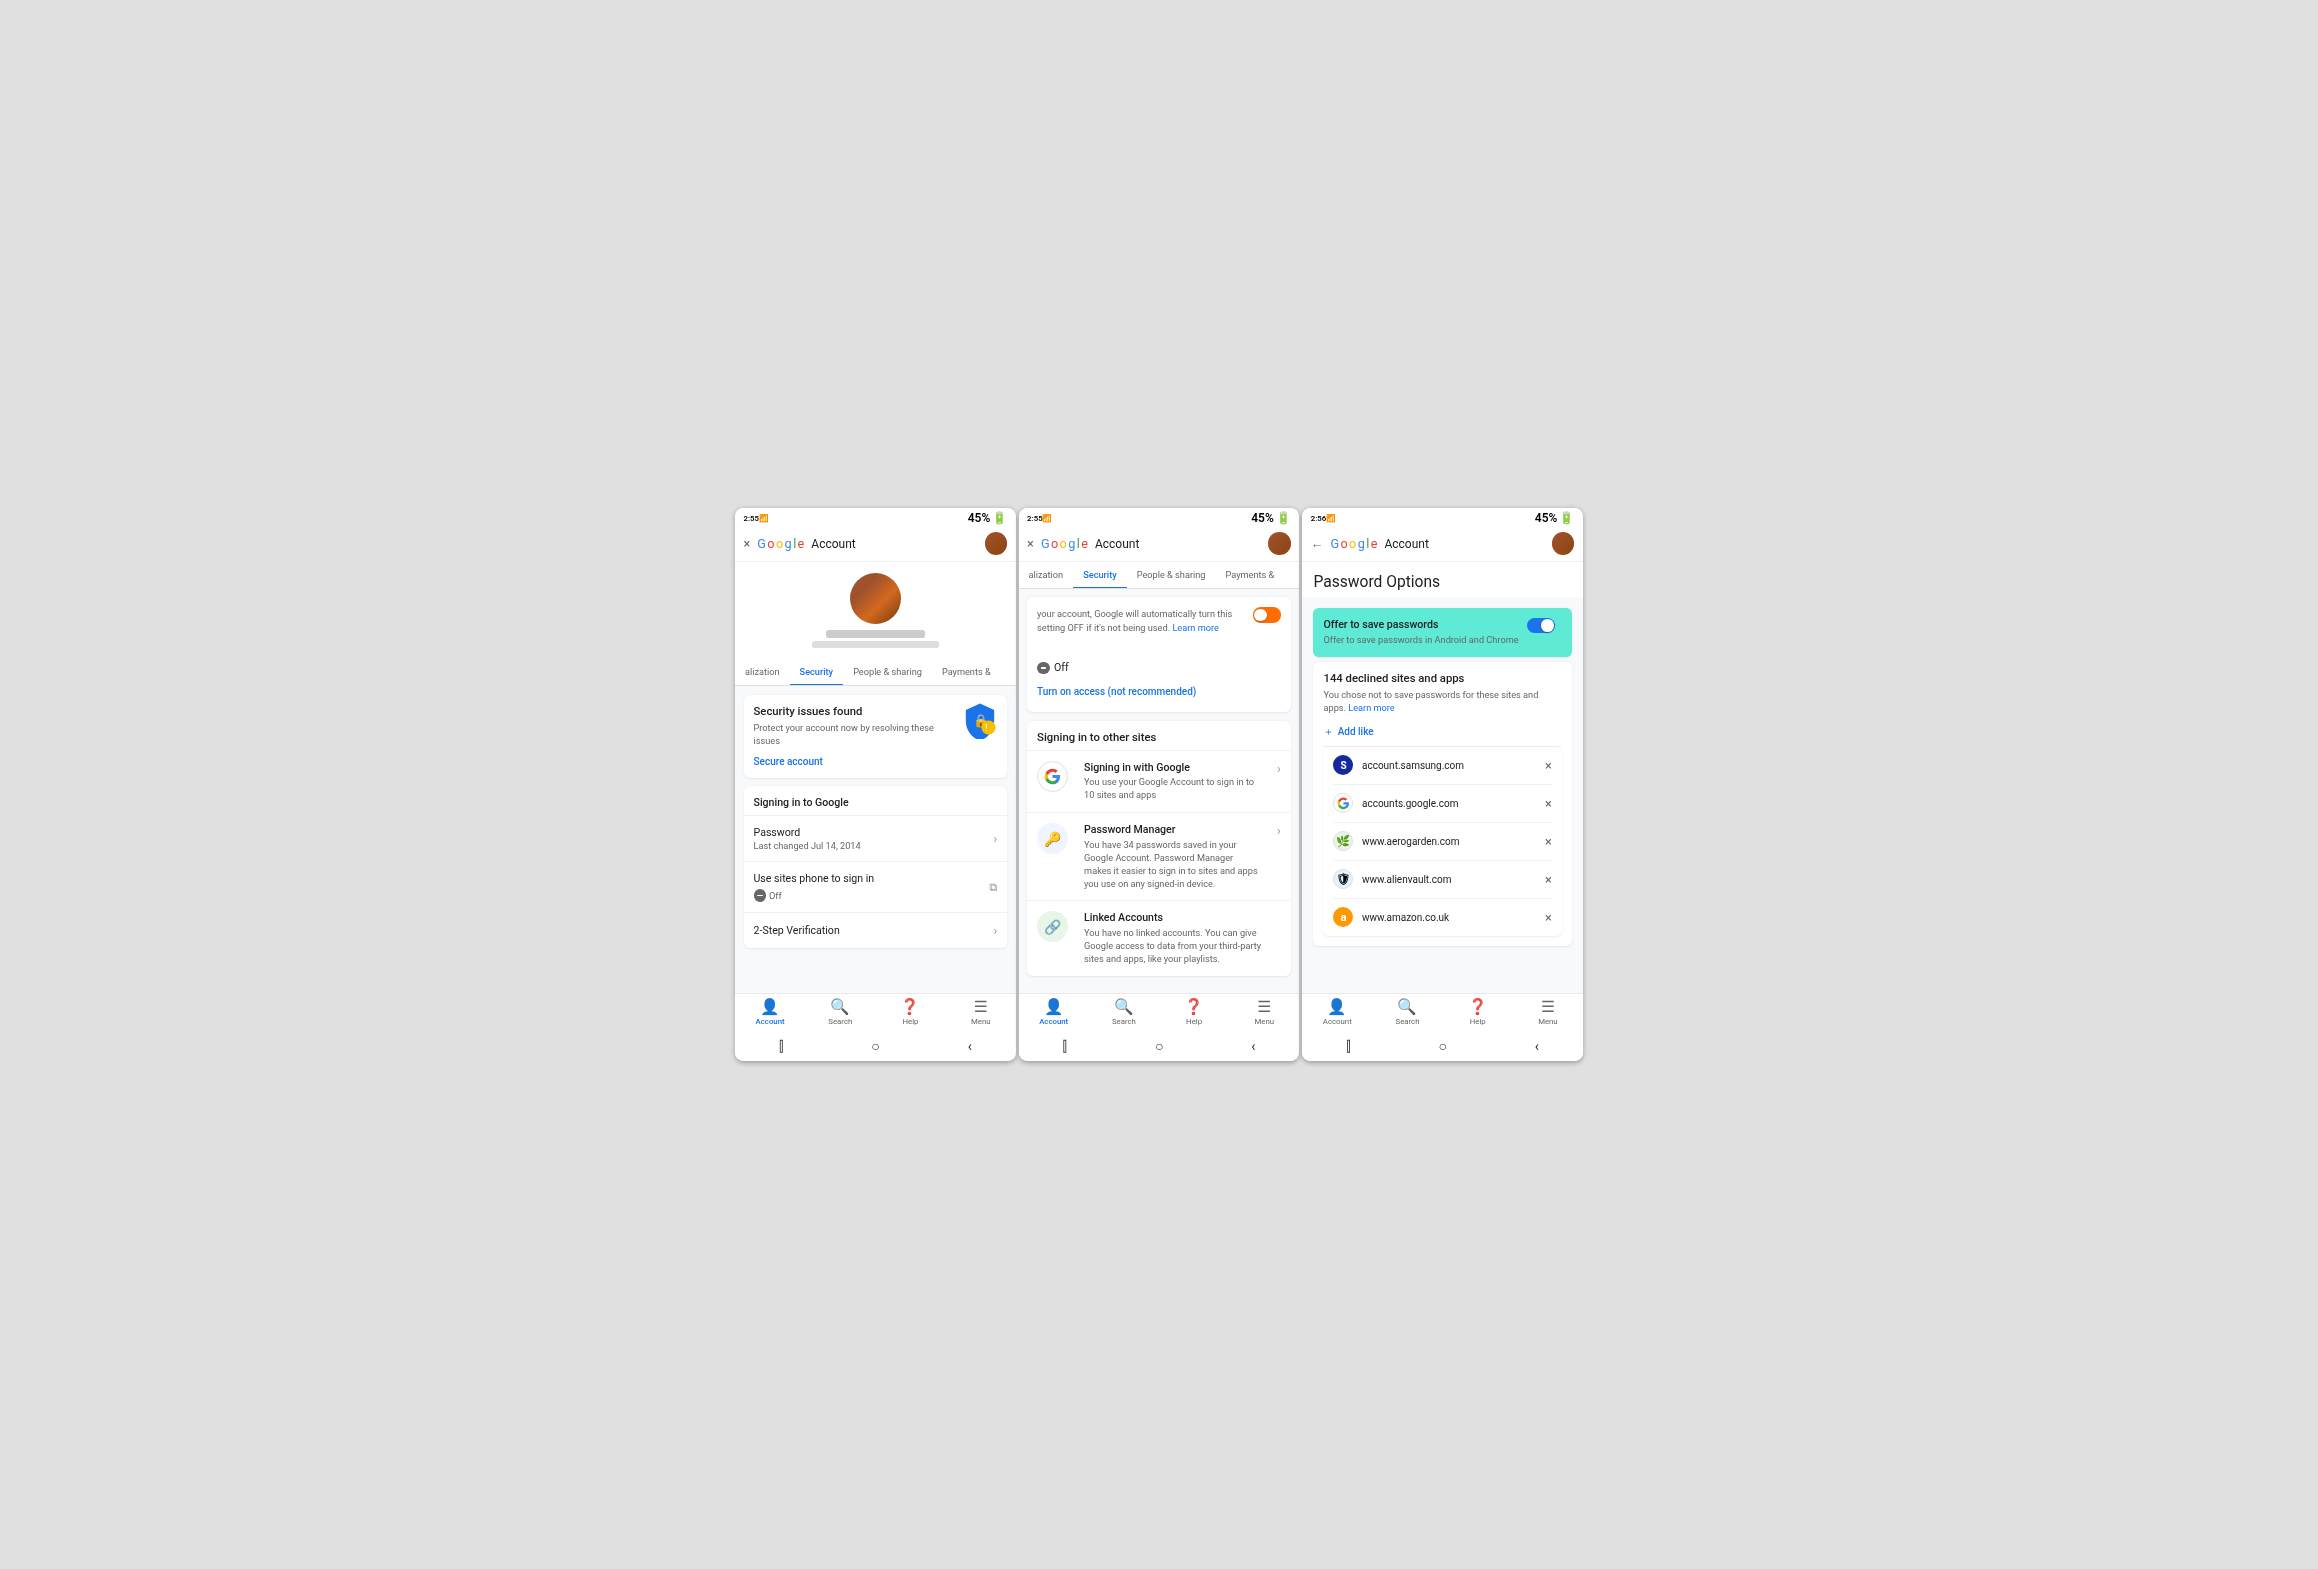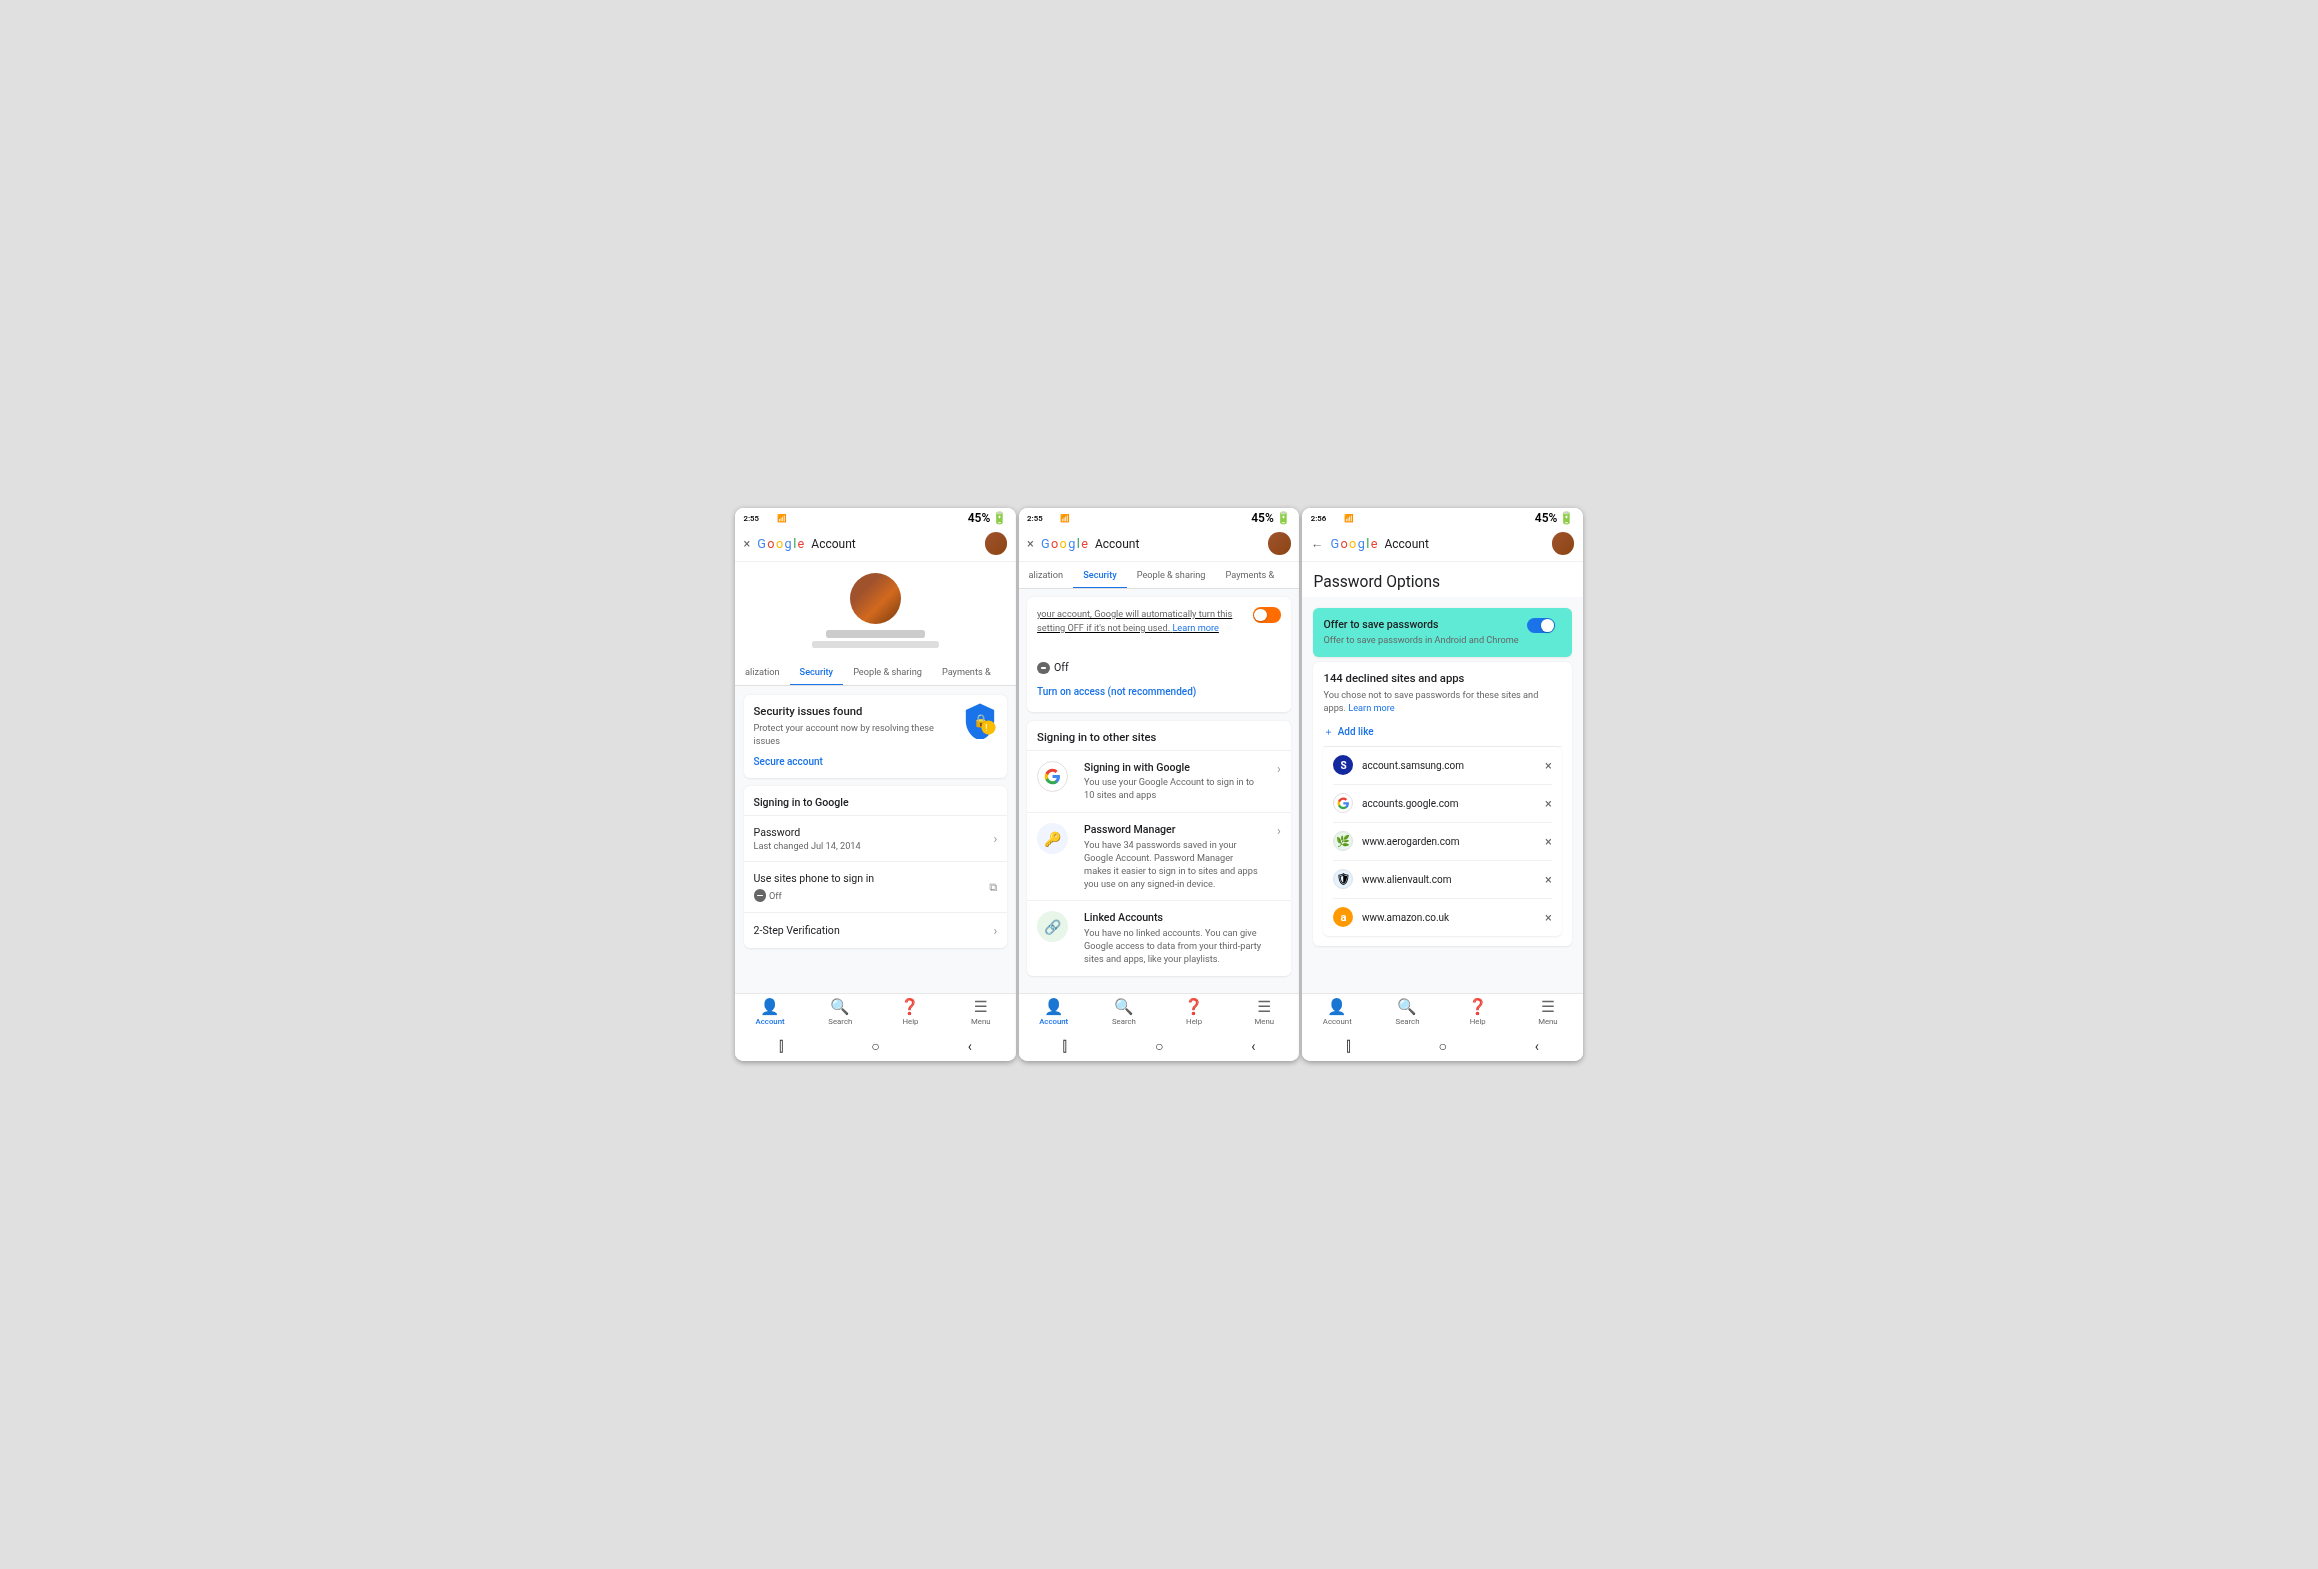--- a/index.html
+++ b/index.html
@@ -32,21 +32,21 @@
     
     .status-bar {
       background: #fff;
       padding: 2.8px 8.5px 1.4px;
       display: flex;
       justify-content: space-between;
       align-items: center;
       font-size: 7.8px;
       font-weight: 600;
     }
-    .status-left { display: flex; align-items: flex-start; gap: 18px; }
+    .status-left { display: flex; align-items: flex-start; gap: 0; }
     .status-right { display: flex; align-items: center; gap: 2.1px; font-size: 12px; }
     
     .header {
       background: #fff;
       padding: 5.7px 8.5px;
       display: flex;
       align-items: center;
       gap: 7px;
       border-bottom: 0.7px solid #f0f0f0;
     }
@@ -528,21 +528,21 @@
     <div class="tabs">
       <div class="tab">alization</div>
       <div class="tab active">Security</div>
       <div class="tab">People &amp; sharing</div>
       <div class="tab">Payments &amp;</div>
     </div>
 
     <div class="content">
       <div class="card">
 
-        <div style="display:flex; justify-content:space-between; align-items:flex-start; margin-bottom:21px;text-decoration:underline;">
+        <div style="display:flex; justify-content:space-between; align-items:flex-start; margin-bottom:21px;">
           <div style="flex:1; font-size:9.2px; color:#666; line-height:1.5;">
             <span>your account, Google will automatically turn this setting OFF if it's not being used.</span>
             <span style="color:#1a73e8; cursor:pointer;">Learn more</span>
           </div>
           <div style="width:28px;height:15.6px;border-radius:7.8px;background:#FF6D00;position:relative;flex-shrink:0;margin-left:5.7px;">
             <div style="position:absolute;left:1.4px;top:1.4px;width:12.7px;height:12.7px;border-radius:50%;background:#fff;box-shadow:0 0.7px 2.1px rgba(0,0,0,0.3);"></div>
           </div>
         </div>
         <div class="off-status">
           <span class="off-icon"></span>

